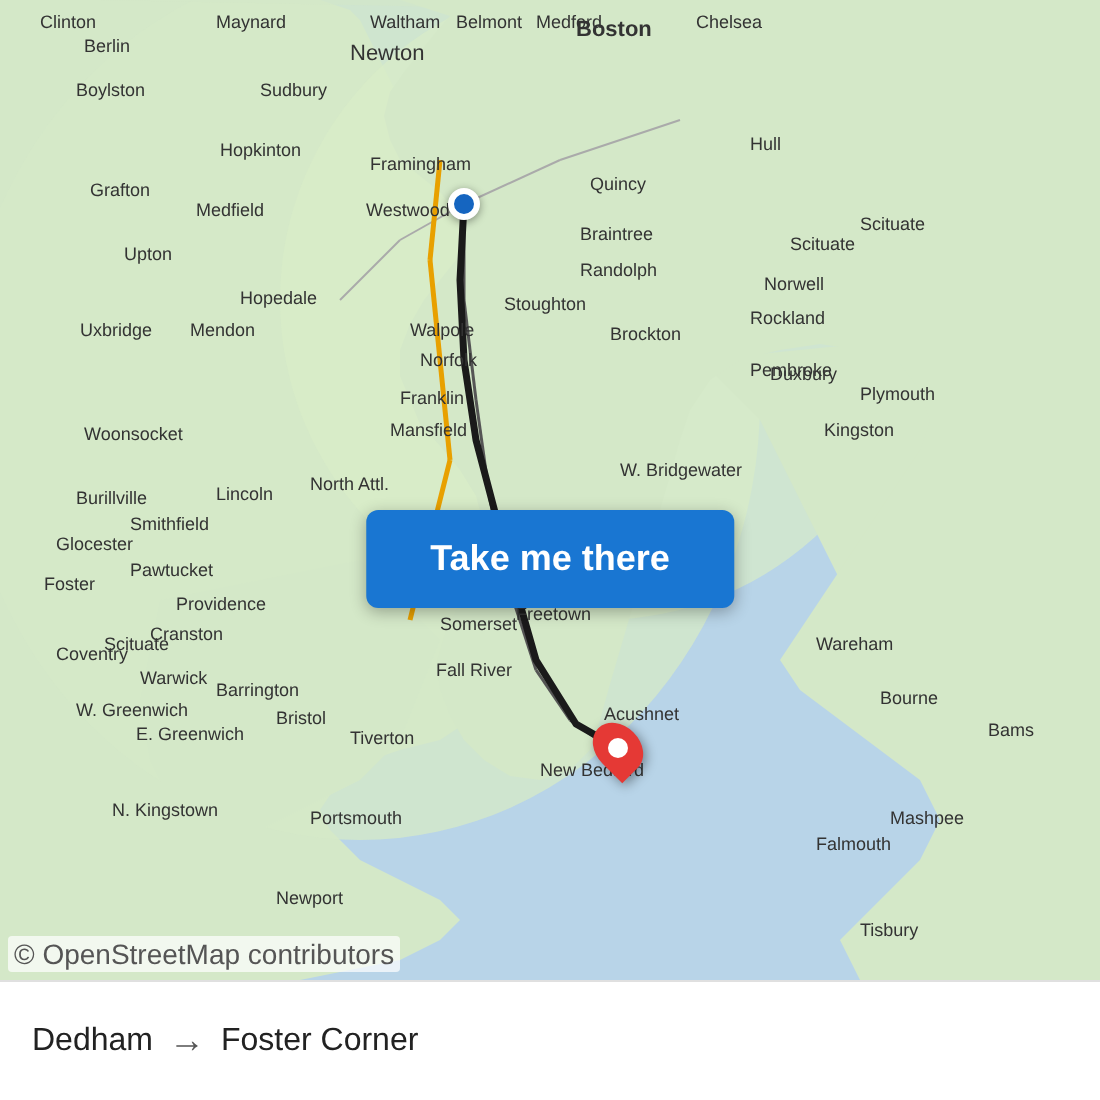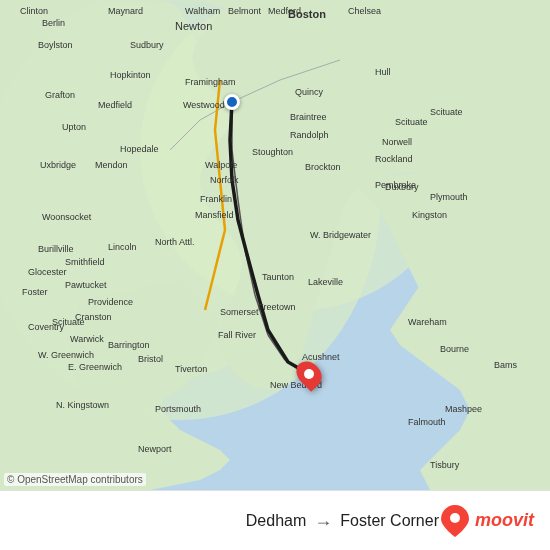--- a/index.html
+++ b/index.html
@@ -28,21 +28,21 @@
       top: 0; left: 0;
     }
 
     
     #bottom-bar {
       width: 550px;
       height: 60px;
       background: #ffffff;
       display: flex;
       align-items: center;
-      justify-content: flex-end;
+      justify-content: space-between;
       padding: 0 16px;
       border-top: 1px solid #e0e0e0;
       position: relative;
       z-index: 10;
     }
 
     .route-info {
       display: flex;
       align-items: center;
       gap: 8px;
@@ -86,21 +86,21 @@
       cursor: pointer;
       white-space: nowrap;
       box-shadow: 0 2px 8px rgba(0,0,0,0.3);
     }
 
     
     .attribution {
       position: absolute;
       bottom: 4px;
       left: 4px;
-      font-size: 10px;
+      font-size: 14px;
       color: #555;
       z-index: 15;
       background: rgba(255,255,255,0.7);
       padding: 1px 3px;
       border-radius: 2px;
     }
 
     
     .origin-marker {
       position: absolute;
@@ -280,34 +280,25 @@
     <text x="494" y="368" font-size="9" fill="#333" font-family="Arial">Bams</text>
     <text x="430" y="115" font-size="9" fill="#333" font-family="Arial">Scituate</text>
   </svg>
 
   <div class="origin-marker" style="left: 232px; top: 102px;"></div>
 
   <div class="dest-marker" style="left: 309px; top: 360px;">
     <div class="dest-marker-pin"></div>
   </div>
 
+  <button class="take-me-there-btn" style="top: 52%;">Take me there</button>
 
   <div class="attribution">© OpenStreetMap contributors</div>
 </div>
 
 <div id="bottom-bar">
   <div class="route-info">
     <span>Dedham</span>
     <span class="route-arrow">→</span>
     <span>Foster Corner</span>
   </div>
 
-  <div class="moovit-logo">
-    <div style="position: relative; width: 32px; height: 32px; display: flex; align-items: center; justify-content: center;">
-
-      <svg width="28" height="32" viewBox="0 0 28 32">
-        <path d="M14 0 C6.268 0 0 6.268 0 14 C0 21.732 14 32 14 32 C14 32 28 21.732 28 14 C28 6.268 21.732 0 14 0Z" fill="#f44336"></path>
-        <circle cx="14" cy="13" r="5" fill="white"></circle>
-      </svg>
-    </div>
-    <span class="moovit-text">moovit</span>
-  </div>
 </div>
 
 </body></html>

